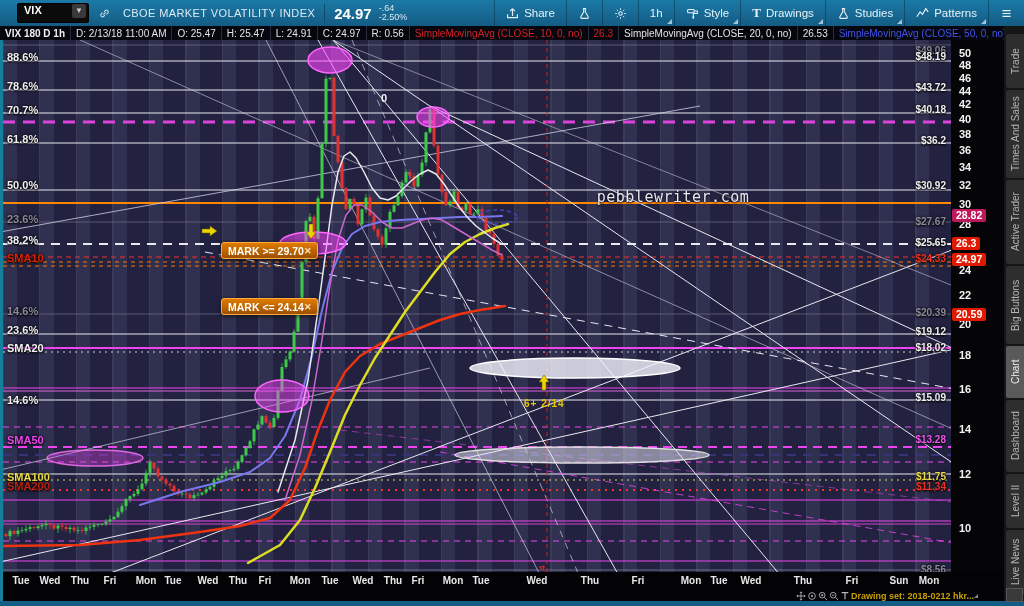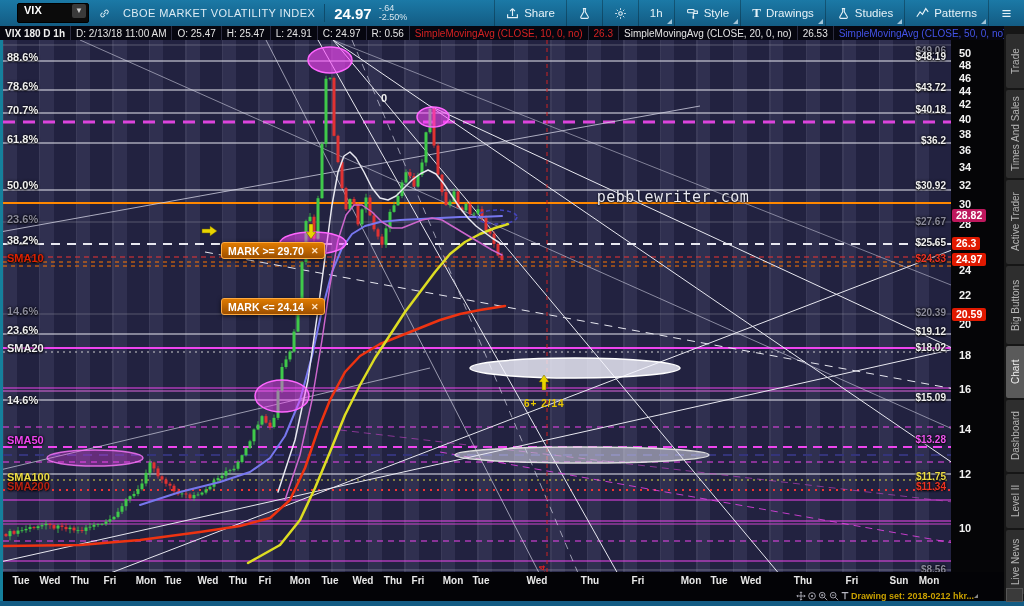--- a/index.html
+++ b/index.html
@@ -32,21 +32,21 @@
 
   
   .chart{position:absolute;left:3px;top:40px;width:948px;height:532px;z-index:10;
     background:
       repeating-linear-gradient(90deg, rgba(255,255,255,0.05) 0 1px, transparent 1px 36.5px),
       repeating-linear-gradient(90deg,#303050 0,#303050 14px,#222240 14px,#222240 36.5px);}
   .chart svg{position:absolute;left:0;top:0;}
   .fib-label{position:absolute;left:4px;font-size:11px;font-weight:bold;text-shadow:0 0 3px #000,0 1px 2px #000;z-index:12;}
   .price-label{position:absolute;right:5px;font-size:10px;font-weight:bold;text-shadow:0 0 3px #000,0 1px 2px #000;z-index:12;}
 
-  .alert-box{position:absolute;background:linear-gradient(#e07b00,#9c4f00);border:1px solid #ffab40;border-radius:3px;color:#fff;font-size:10.5px;font-weight:bold;height:15px;display:flex;gap:7px;align-items:center;padding:0 6px;box-shadow:0 1px 4px rgba(0,0,0,.65);z-index:14;cursor:pointer;}
+  .alert-box{position:absolute;background:linear-gradient(#e07b00,#9c4f00);border:1px solid #ffab40;border-radius:3px;color:#fff;font-size:10.5px;font-weight:bold;height:15px;display:flex;align-items:center;padding:0 6px;box-shadow:0 1px 4px rgba(0,0,0,.65);z-index:14;cursor:pointer;}
   .alert-1{left:218px;top:202px;}
   .alert-2{left:218px;top:258px;}
   .alert-box .x{font-size:9px;color:#ffe2c0;}
 
   .watermark{position:absolute;left:560px;top:149px;width:220px;text-align:center;color:#e8e8f0;font-family:"DejaVu Sans Mono",monospace;font-size:15px;line-height:17px;letter-spacing:.5px;text-shadow:0 1px 2px #000;z-index:13;}
   .zero-note{position:absolute;left:378px;top:52px;color:#f0f0f0;font-size:11px;font-weight:bold;z-index:13;}
   .yellow-note{position:absolute;left:521px;top:358px;color:#e8c800;font-size:10px;font-weight:bold;letter-spacing:1px;z-index:13;}
   .vnote{position:absolute;left:534px;top:600px;width:100px;color:#d42222;font-size:8.5px;font-weight:bold;transform:rotate(-90deg);transform-origin:0 0;z-index:13;letter-spacing:1px;}
 
   

